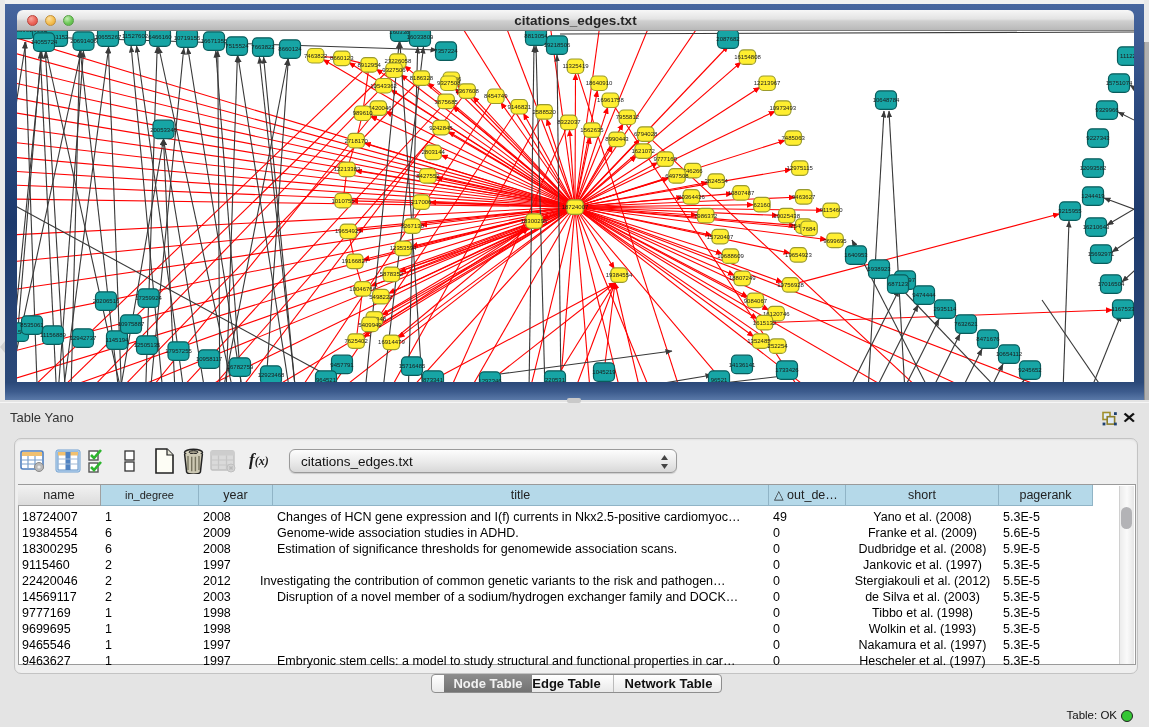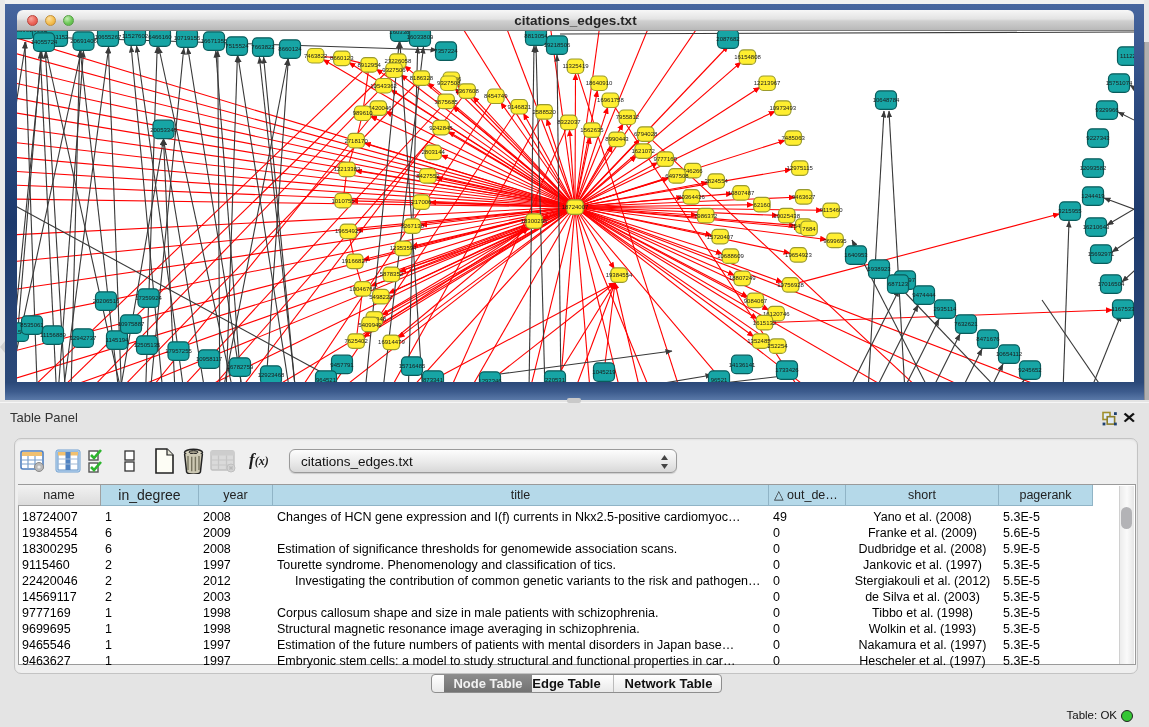--- a/index.html
+++ b/index.html
@@ -811,21 +811,21 @@
         <text x="575.0" y="209.0" font-size="6" font-family="Liberation Sans, sans-serif" fill="#1c1c1c" text-anchor="middle">18724007</text>
       </g>
 </svg>
 </div>
 
 <div class="abs" style="left:0px;top:341px;width:5px;height:12px;background:#cfcfcf;clip-path:polygon(100% 0,0 50%,100% 100%)"></div>
 
 <div class="abs" style="left:0;top:400px;width:1149px;height:327px;background:#e4e4e4"></div>
 <div class="abs" style="left:0;top:402px;width:1149px;height:1px;background:#f6f6f6"></div>
 <div class="abs" style="left:567px;top:398px;width:14px;height:5px;background:#c9c9c9;border-radius:2px"></div>
-<div class="abs" style="left:10px;top:410px;font-size:13px;color:#333">Table Panel</div>
+<div class="abs" style="left:10px;top:410px;font-size:13px;color:#333">Table Yano</div>
 
 <div class="abs" style="left:1102px;top:411px;width:15px;height:15px">
 <svg width="15" height="15" viewBox="0 0 15 15">
 <rect x="1" y="1.5" width="7" height="7" fill="#e4eefa" stroke="#a08f2c" stroke-width="1.6"></rect>
 <rect x="5.2" y="5.7" width="7.4" height="7.4" fill="#dfeaf8" stroke="#8c7e2a" stroke-width="1.6"></rect>
 <rect x="12" y="1.2" width="2.8" height="2.8" fill="#1c3f6e"></rect>
 <rect x="0.6" y="11.6" width="2.8" height="2.8" fill="#1c3f6e"></rect>
 <rect x="12" y="11.6" width="2.8" height="2.8" fill="#1c3f6e"></rect>
 </svg></div>
 <div class="abs" style="left:1123px;top:409px;font-size:15px;font-weight:bold;color:#111;transform:scale(1.15,1)">✕</div>
@@ -880,21 +880,21 @@
   <svg class="abs" style="right:7px;top:4px" width="9" height="16" viewBox="0 0 9 16">
     <path d="M4.5 1 L8 6 H1 z" fill="#444"></path>
       <path d="M4.5 15 L8 10 H1 z" fill="#444"></path>
   </svg>
 </div>
 
 <div class="abs" style="left:18px;top:484px;width:1118px;height:181px;background:#fff;border:1px solid #9a9a9a;overflow:hidden">
 </div>
 
 <div class="abs thead" style="left:18px;top:485px;width:83px;height:21px;background:linear-gradient(180deg,#f2f2f2,#dcdcdc);border-right:1px solid #a0a0a0;border-bottom:1px solid #a0a0a0;text-align:center;font-size:12.5px;color:#222;line-height:21px">name</div>
-<div class="abs thead" style="left:101px;top:485px;width:98px;height:21px;background:#b5d9e9;border-right:1px solid #90b4c6;border-bottom:1px solid #90b4c6;text-align:center;font-size:14px;color:#222;line-height:21px">in_degree</div>
+<div class="abs thead" style="left:101px;top:485px;width:98px;height:21px;background:#b5d9e9;border-right:1px solid #90b4c6;border-bottom:1px solid #90b4c6;text-align:center;font-size:11px;color:#222;line-height:21px">in_degree</div>
 <div class="abs thead" style="left:199px;top:485px;width:74px;height:21px;background:#b5d9e9;border-right:1px solid #90b4c6;border-bottom:1px solid #90b4c6;text-align:center;font-size:12.5px;color:#222;line-height:21px">year</div>
 <div class="abs thead" style="left:273px;top:485px;width:496px;height:21px;background:#b5d9e9;border-right:1px solid #90b4c6;border-bottom:1px solid #90b4c6;text-align:center;font-size:12.5px;color:#222;line-height:21px">title</div>
 <div class="abs thead" style="left:769px;top:485px;width:77px;height:21px;background:#b5d9e9;border-right:1px solid #90b4c6;border-bottom:1px solid #90b4c6;text-align:left;font-size:12.5px;color:#222;line-height:21px"><span style="padding-left:5px">△ out_de…</span></div>
 <div class="abs thead" style="left:846px;top:485px;width:153px;height:21px;background:#b5d9e9;border-right:1px solid #90b4c6;border-bottom:1px solid #90b4c6;text-align:center;font-size:12.5px;color:#222;line-height:21px">short</div>
 <div class="abs thead" style="left:999px;top:485px;width:94px;height:21px;background:#b5d9e9;border-right:1px solid #90b4c6;border-bottom:1px solid #90b4c6;text-align:center;font-size:12.5px;color:#222;line-height:21px">pagerank</div>
 <style>
 .trow {position:absolute;left:0;width:1118px;height:16px;font-size:12.5px;color:#000}
 .trow span {position:absolute;top:0;line-height:16px}
 </style>
 <div class="trow" style="top:509.0px">
@@ -903,82 +903,80 @@
     <span style="left:203px">2008</span>
 <span style="left:277px;width:488px;overflow:hidden;white-space:nowrap">Changes of HCN gene expression and I(f) currents in Nkx2.5-positive cardiomyoc…</span>
 <span style="left:773px">49</span>
 <span style="left:846px;width:153px;text-align:center">Yano et al. (2008)</span>
 <span style="left:1003px">5.3E-5</span>
   </div>
 <div class="trow" style="top:525.0px">
 <span style="left:22px">19384554</span>
     <span style="left:105px">6</span>
     <span style="left:203px">2009</span>
+<span style="left:277px;width:488px;overflow:hidden;white-space:nowrap">Genome-wide association studies in ADHD.</span>
 <span style="left:773px">0</span>
 <span style="left:846px;width:153px;text-align:center">Franke et al. (2009)</span>
 <span style="left:1003px">5.6E-5</span>
   </div>
 <div class="trow" style="top:541.0px">
 <span style="left:22px">18300295</span>
     <span style="left:105px">6</span>
     <span style="left:203px">2008</span>
 <span style="left:277px;width:488px;overflow:hidden;white-space:nowrap">Estimation of significance thresholds for genomewide association scans.</span>
 <span style="left:773px">0</span>
 <span style="left:846px;width:153px;text-align:center">Dudbridge et al. (2008)</span>
 <span style="left:1003px">5.9E-5</span>
   </div>
 <div class="trow" style="top:557.0px">
 <span style="left:22px">9115460</span>
     <span style="left:105px">2</span>
     <span style="left:203px">1997</span>
-<span style="left:277px;width:488px;overflow:hidden;white-space:nowrap">Tourette syndrome. Phenomenology and classification of tics.</span>
 <span style="left:773px">0</span>
 <span style="left:846px;width:153px;text-align:center">Jankovic et al. (1997)</span>
 <span style="left:1003px">5.3E-5</span>
   </div>
 <div class="trow" style="top:573.0px">
 <span style="left:22px">22420046</span>
     <span style="left:105px">2</span>
     <span style="left:203px">2012</span>
-<span style="left:295px;width:488px;overflow:hidden;white-space:nowrap">Investigating the contribution of common genetic variants to the risk and pathogen…</span>
+<span style="left:260px;width:488px;overflow:hidden;white-space:nowrap">Investigating the contribution of common genetic variants to the risk and pathogen…</span>
 <span style="left:773px">0</span>
 <span style="left:846px;width:153px;text-align:center">Stergiakouli et al. (2012)</span>
 <span style="left:1003px">5.5E-5</span>
   </div>
 <div class="trow" style="top:589.0px">
 <span style="left:22px">14569117</span>
     <span style="left:105px">2</span>
     <span style="left:203px">2003</span>
+<span style="left:277px;width:488px;overflow:hidden;white-space:nowrap">Disruption of a novel member of a sodium/hydrogen exchanger family and DOCK…</span>
 <span style="left:773px">0</span>
 <span style="left:846px;width:153px;text-align:center">de Silva et al. (2003)</span>
 <span style="left:1003px">5.3E-5</span>
   </div>
 <div class="trow" style="top:605.0px">
 <span style="left:22px">9777169</span>
     <span style="left:105px">1</span>
     <span style="left:203px">1998</span>
-<span style="left:277px;width:488px;overflow:hidden;white-space:nowrap">Corpus callosum shape and size in male patients with schizophrenia.</span>
 <span style="left:773px">0</span>
 <span style="left:846px;width:153px;text-align:center">Tibbo et al. (1998)</span>
 <span style="left:1003px">5.3E-5</span>
   </div>
 <div class="trow" style="top:621.0px">
 <span style="left:22px">9699695</span>
     <span style="left:105px">1</span>
     <span style="left:203px">1998</span>
-<span style="left:277px;width:488px;overflow:hidden;white-space:nowrap">Structural magnetic resonance image averaging in schizophrenia.</span>
 <span style="left:773px">0</span>
 <span style="left:846px;width:153px;text-align:center">Wolkin et al. (1993)</span>
 <span style="left:1003px">5.3E-5</span>
   </div>
 <div class="trow" style="top:637.0px">
 <span style="left:22px">9465546</span>
     <span style="left:105px">1</span>
     <span style="left:203px">1997</span>
-<span style="left:277px;width:488px;overflow:hidden;white-space:nowrap">Estimation of the future numbers of patients with mental disorders in Japan base…</span>
 <span style="left:773px">0</span>
 <span style="left:846px;width:153px;text-align:center">Nakamura et al. (1997)</span>
 <span style="left:1003px">5.3E-5</span>
   </div>
 <div class="trow" style="top:653.0px">
 <span style="left:22px">9463627</span>
     <span style="left:105px">1</span>
     <span style="left:203px">1997</span>
 <span style="left:277px;width:488px;overflow:hidden;white-space:nowrap">Embryonic stem cells: a model to study structural and functional properties in car…</span>
 <span style="left:773px">0</span>

